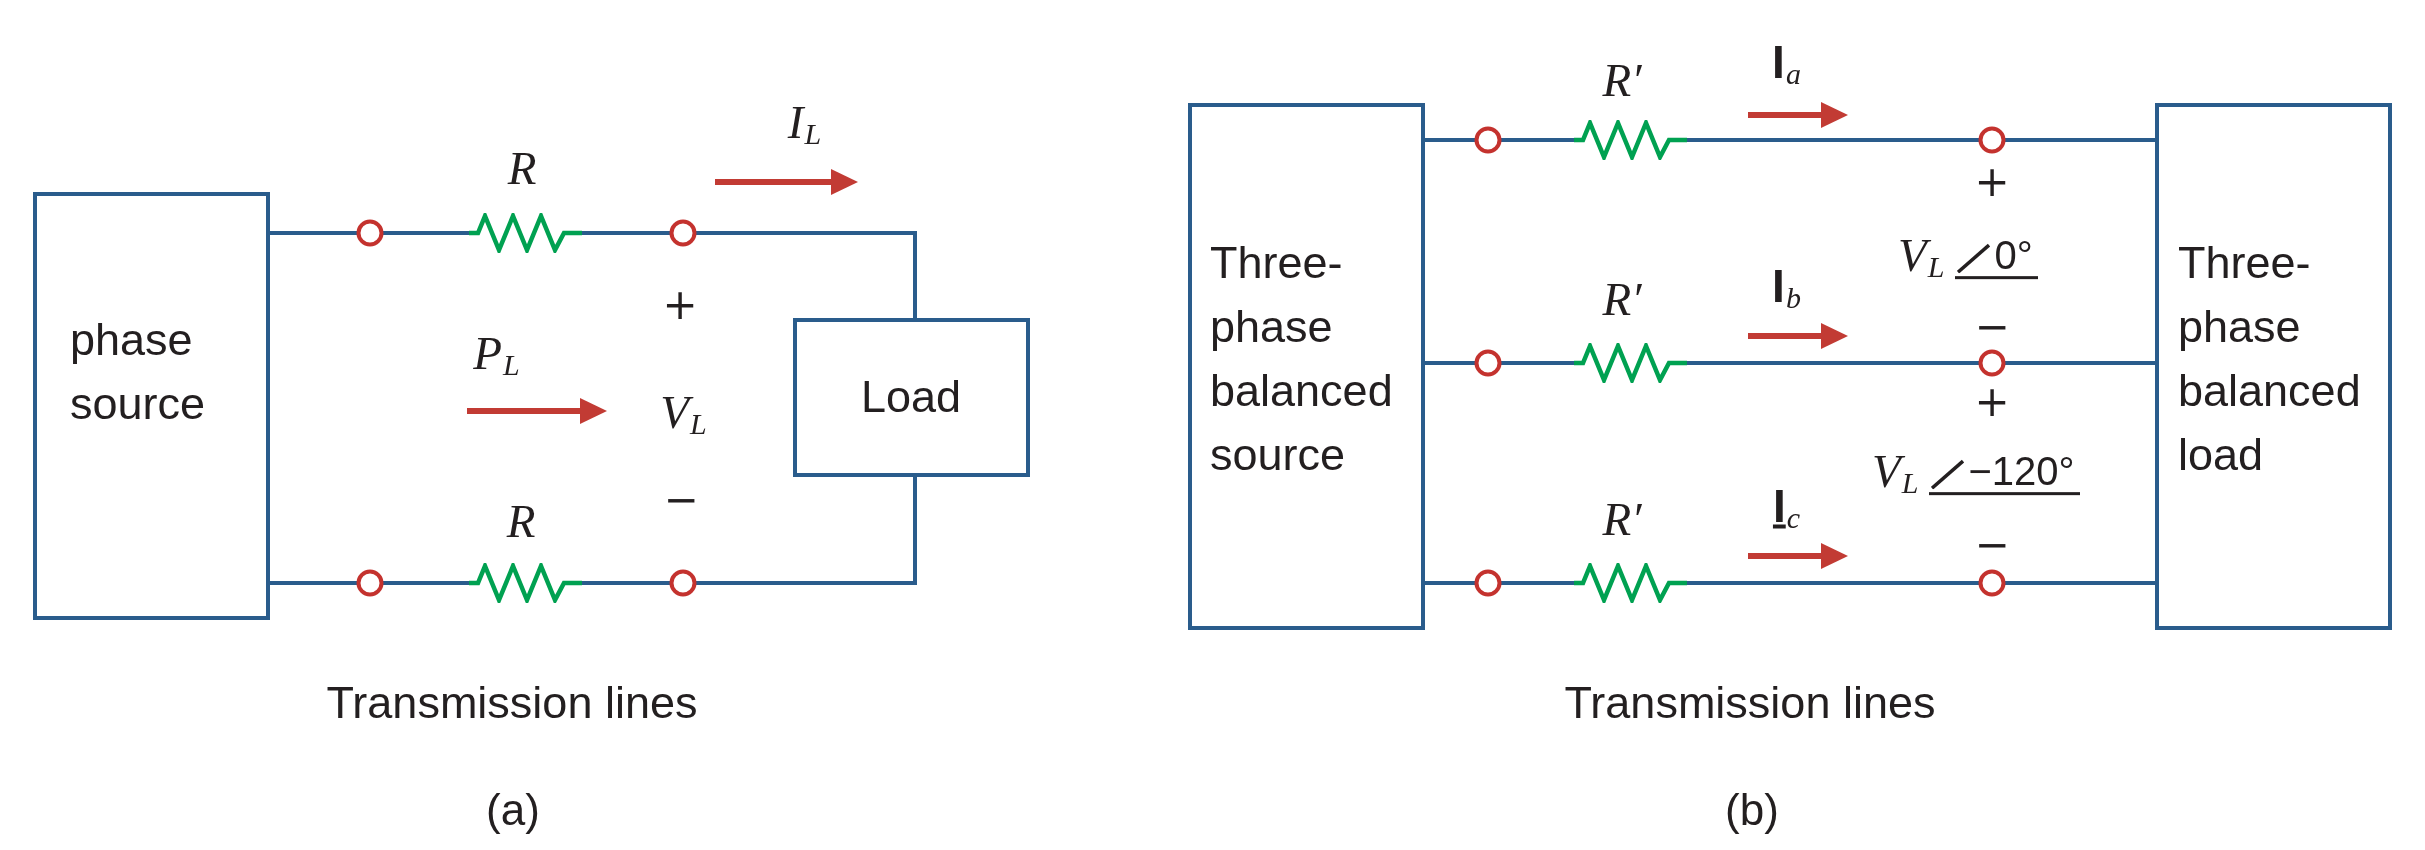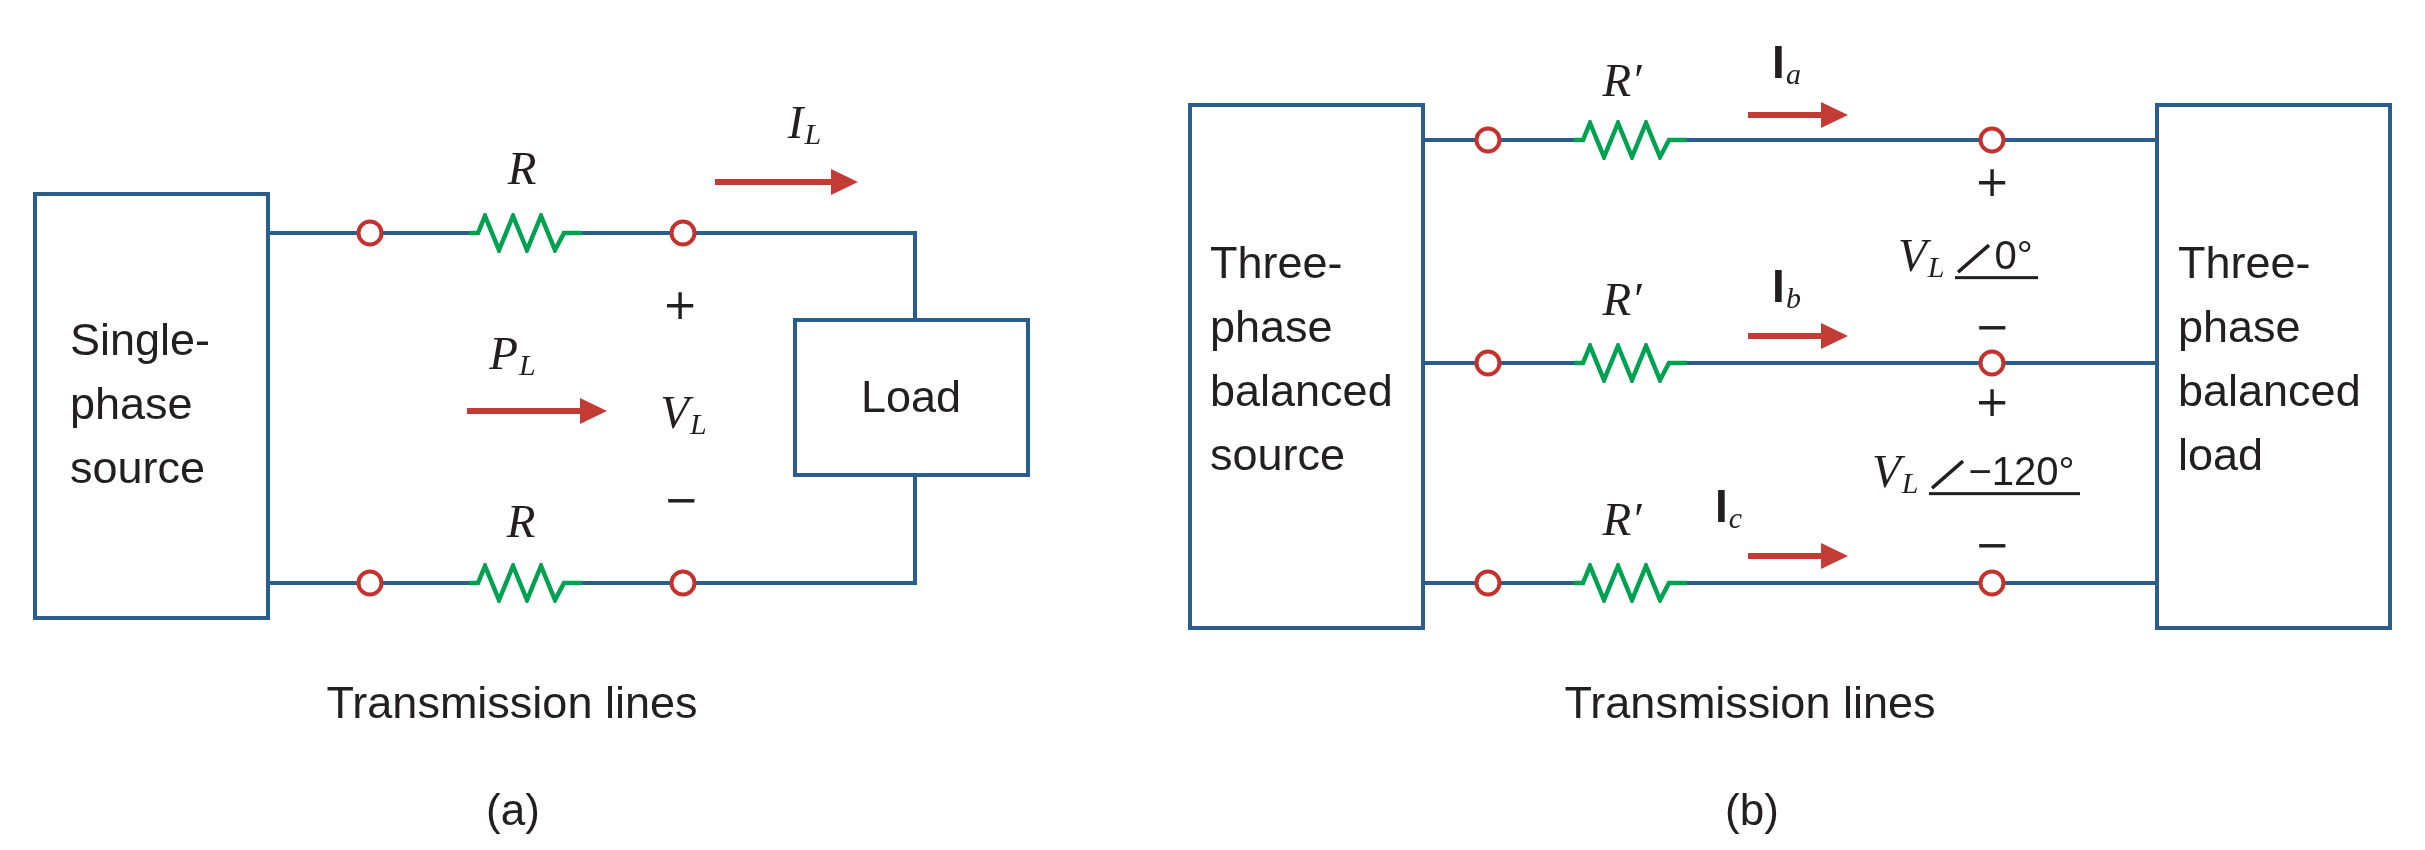--- a/index.html
+++ b/index.html
@@ -72,21 +72,20 @@
       <polyline points="1,20 10,20 17,3 31,37 45,3 59,37 73,3 87,37 96,20 114,20"></polyline>
     </svg>
 
     <div class="node" style="left:370px;top:233px;"></div>
     <div class="node" style="left:683px;top:233px;"></div>
     <div class="node" style="left:370px;top:583px;"></div>
     <div class="node" style="left:683px;top:583px;"></div>
 
     <div class="box" style="left:33px;top:192px;width:237px;height:428px;"></div>
     <div class="blocklabel" style="left:70px;top:308px;">
-      <div>Single-</div>
       <div>phase</div>
       <div>source</div>
     </div>
     <div class="box" style="left:793px;top:318px;width:237px;height:159px;"></div>
     <div class="center-label" style="left:911px;top:397px;">Load</div>
 
     <div class="mlabel" style="left:522px;top:168px;">
       <span>R</span>
     </div>
     <div class="mlabel" style="left:521px;top:521px;">
@@ -94,21 +93,21 @@
     </div>
 
     <div class="mlabel" style="left:804px;top:122px;">
       <span>I</span><sub>L</sub>
     </div>
     <div class="arrow" style="left:715px;top:182px;">
       <span class="shaft" style="width:116px;"></span>
         <span class="head"></span>
     </div>
 
-    <div class="mlabel" style="left:512px;top:353px;">
+    <div class="mlabel" style="left:496px;top:353px;">
       <span>P</span><sub>L</sub>
     </div>
     <div class="arrow" style="left:467px;top:411px;">
       <span class="shaft" style="width:113px;"></span>
         <span class="head"></span>
     </div>
 
     <div class="sign" style="left:680px;top:305px;">+</div>
     <div class="mlabel" style="left:683px;top:412px;">
       <span>V</span><sub>L</sub>
@@ -181,21 +180,21 @@
     </div>
 
     <div class="mlabel" style="left:1786px;top:286px;">
       <span class="cur-base">I</span><sub>b</sub>
     </div>
     <div class="arrow" style="left:1748px;top:336px;">
       <span class="shaft" style="width:73px;"></span>
         <span class="head"></span>
     </div>
 
-    <div class="mlabel" style="left:1728px;top:506px;">
+    <div class="mlabel" style="left:1786px;top:506px;text-decoration:underline;">
       <span class="cur-base">I</span><sub>c</sub>
     </div>
     <div class="arrow" style="left:1748px;top:556px;">
       <span class="shaft" style="width:73px;"></span>
         <span class="head"></span>
     </div>
 
     <div class="sign" style="left:1992px;top:182px;">+</div>
 
     <div class="vrow" style="left:1898px;top:258px;">

